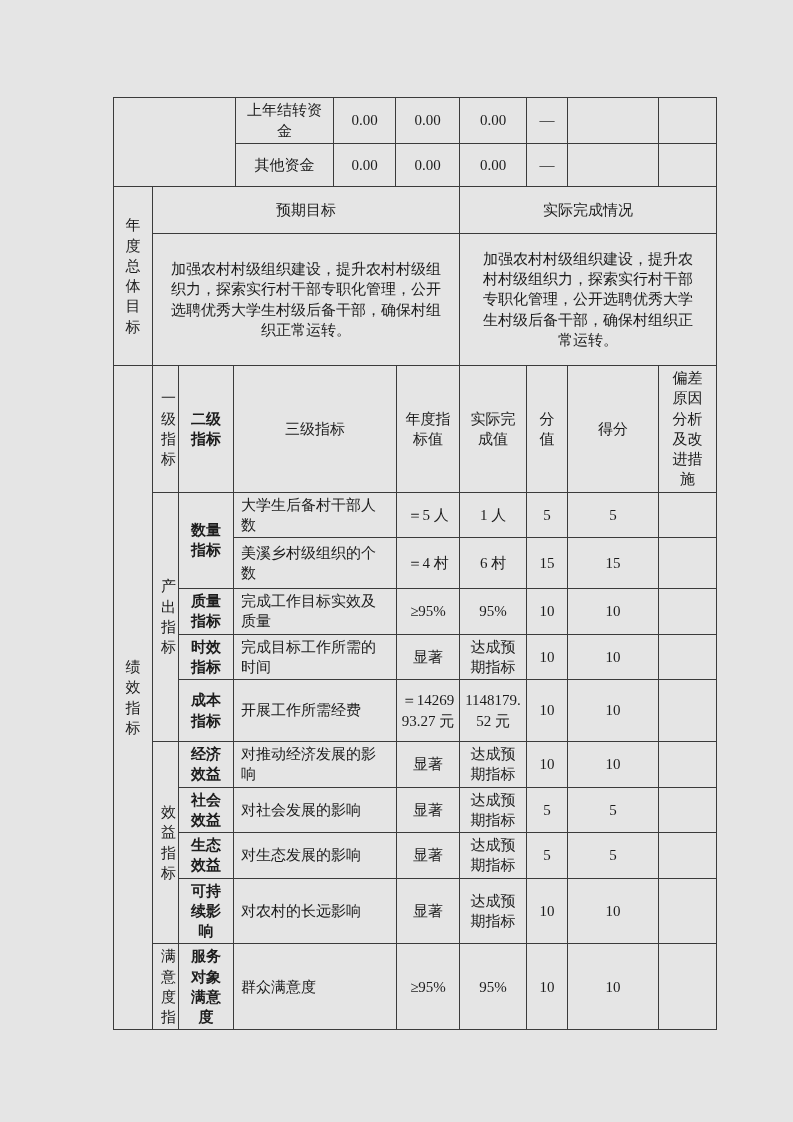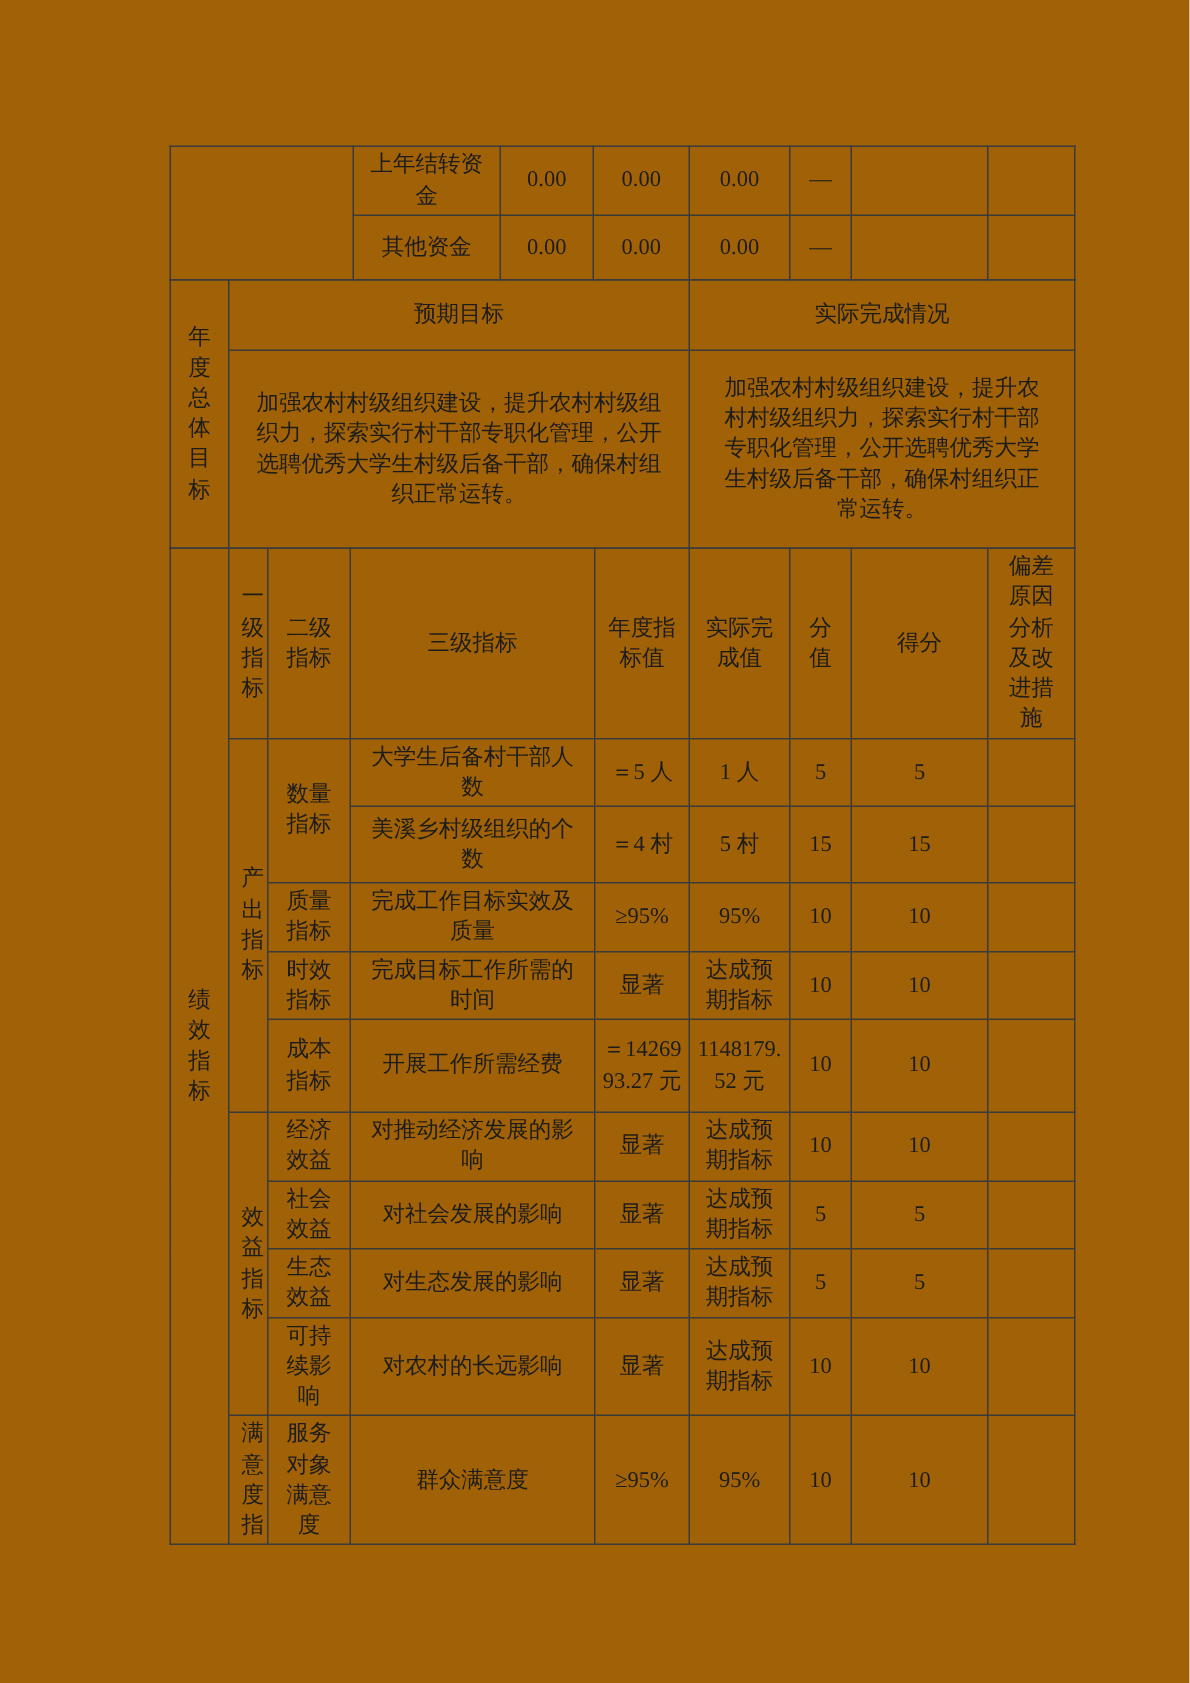--- a/index.html
+++ b/index.html
@@ -1,36 +1,36 @@
 <!DOCTYPE html>
 <html><head>
 <meta charset="utf-8">
 <style>
   html,body{margin:0;padding:0;background:#ffffff;}
   body{
     width:793px;height:1122px;
     font-family:"Liberation Serif","DejaVu Serif",serif;
     color:#1c1c1c;font-size:15px;
   }
-  .sheet{position:relative;width:793px;height:1122px;background:#a16207;overflow:hidden;}
+  .sheet{position:relative;width:793px;height:1122px;background:#e5e5e5;overflow:hidden;}
   .doc{position:absolute;left:113px;top:97px;width:603px;}
   .doc table{border-collapse:collapse;table-layout:fixed;width:603px;}
   .doc table + table{margin-top:-1px;}
   td{
     border:1px solid #3b3b3b;
     text-align:center;vertical-align:middle;
     padding:2px 4px;line-height:1.35;
     word-break:break-all;overflow:hidden;
   }
   .vhead{padding:2px 11px;}        
   .lvl1{padding:2px 8px;}          
-  .lvl2{padding:2px 11px;}         
+  .lvl2{padding:2px 11px;font-weight:bold;}         
   .dev{padding:2px 12px;}          
   .narrow{padding:2px 7px;}        
-  .ltext{text-align:center;padding:2px 7px;}
+  .ltext{text-align:left;padding:2px 7px;}
   .para{padding:6px 17px;text-align:center;}
 </style>
 </head>
 <body>
 
 <div class="sheet">
   <div class="doc">
 
     <table>
       <colgroup>
@@ -116,21 +116,21 @@
         <td class="ltext">大学生后备村干部人数</td>
         <td>＝5 人</td>
         <td>1 人</td>
         <td>5</td>
         <td>5</td>
         <td></td>
       </tr>
       <tr style="height:51px">
         <td class="ltext">美溪乡村级组织的个数</td>
         <td>＝4 村</td>
-        <td>5 村</td>
+        <td>6 村</td>
         <td>15</td>
         <td>15</td>
         <td></td>
       </tr>
       <tr style="height:44px">
         <td class="lvl2">质量指标</td>
         <td class="ltext">完成工作目标实效及质量</td>
         <td>≥95%</td>
         <td>95%</td>
         <td>10</td>

